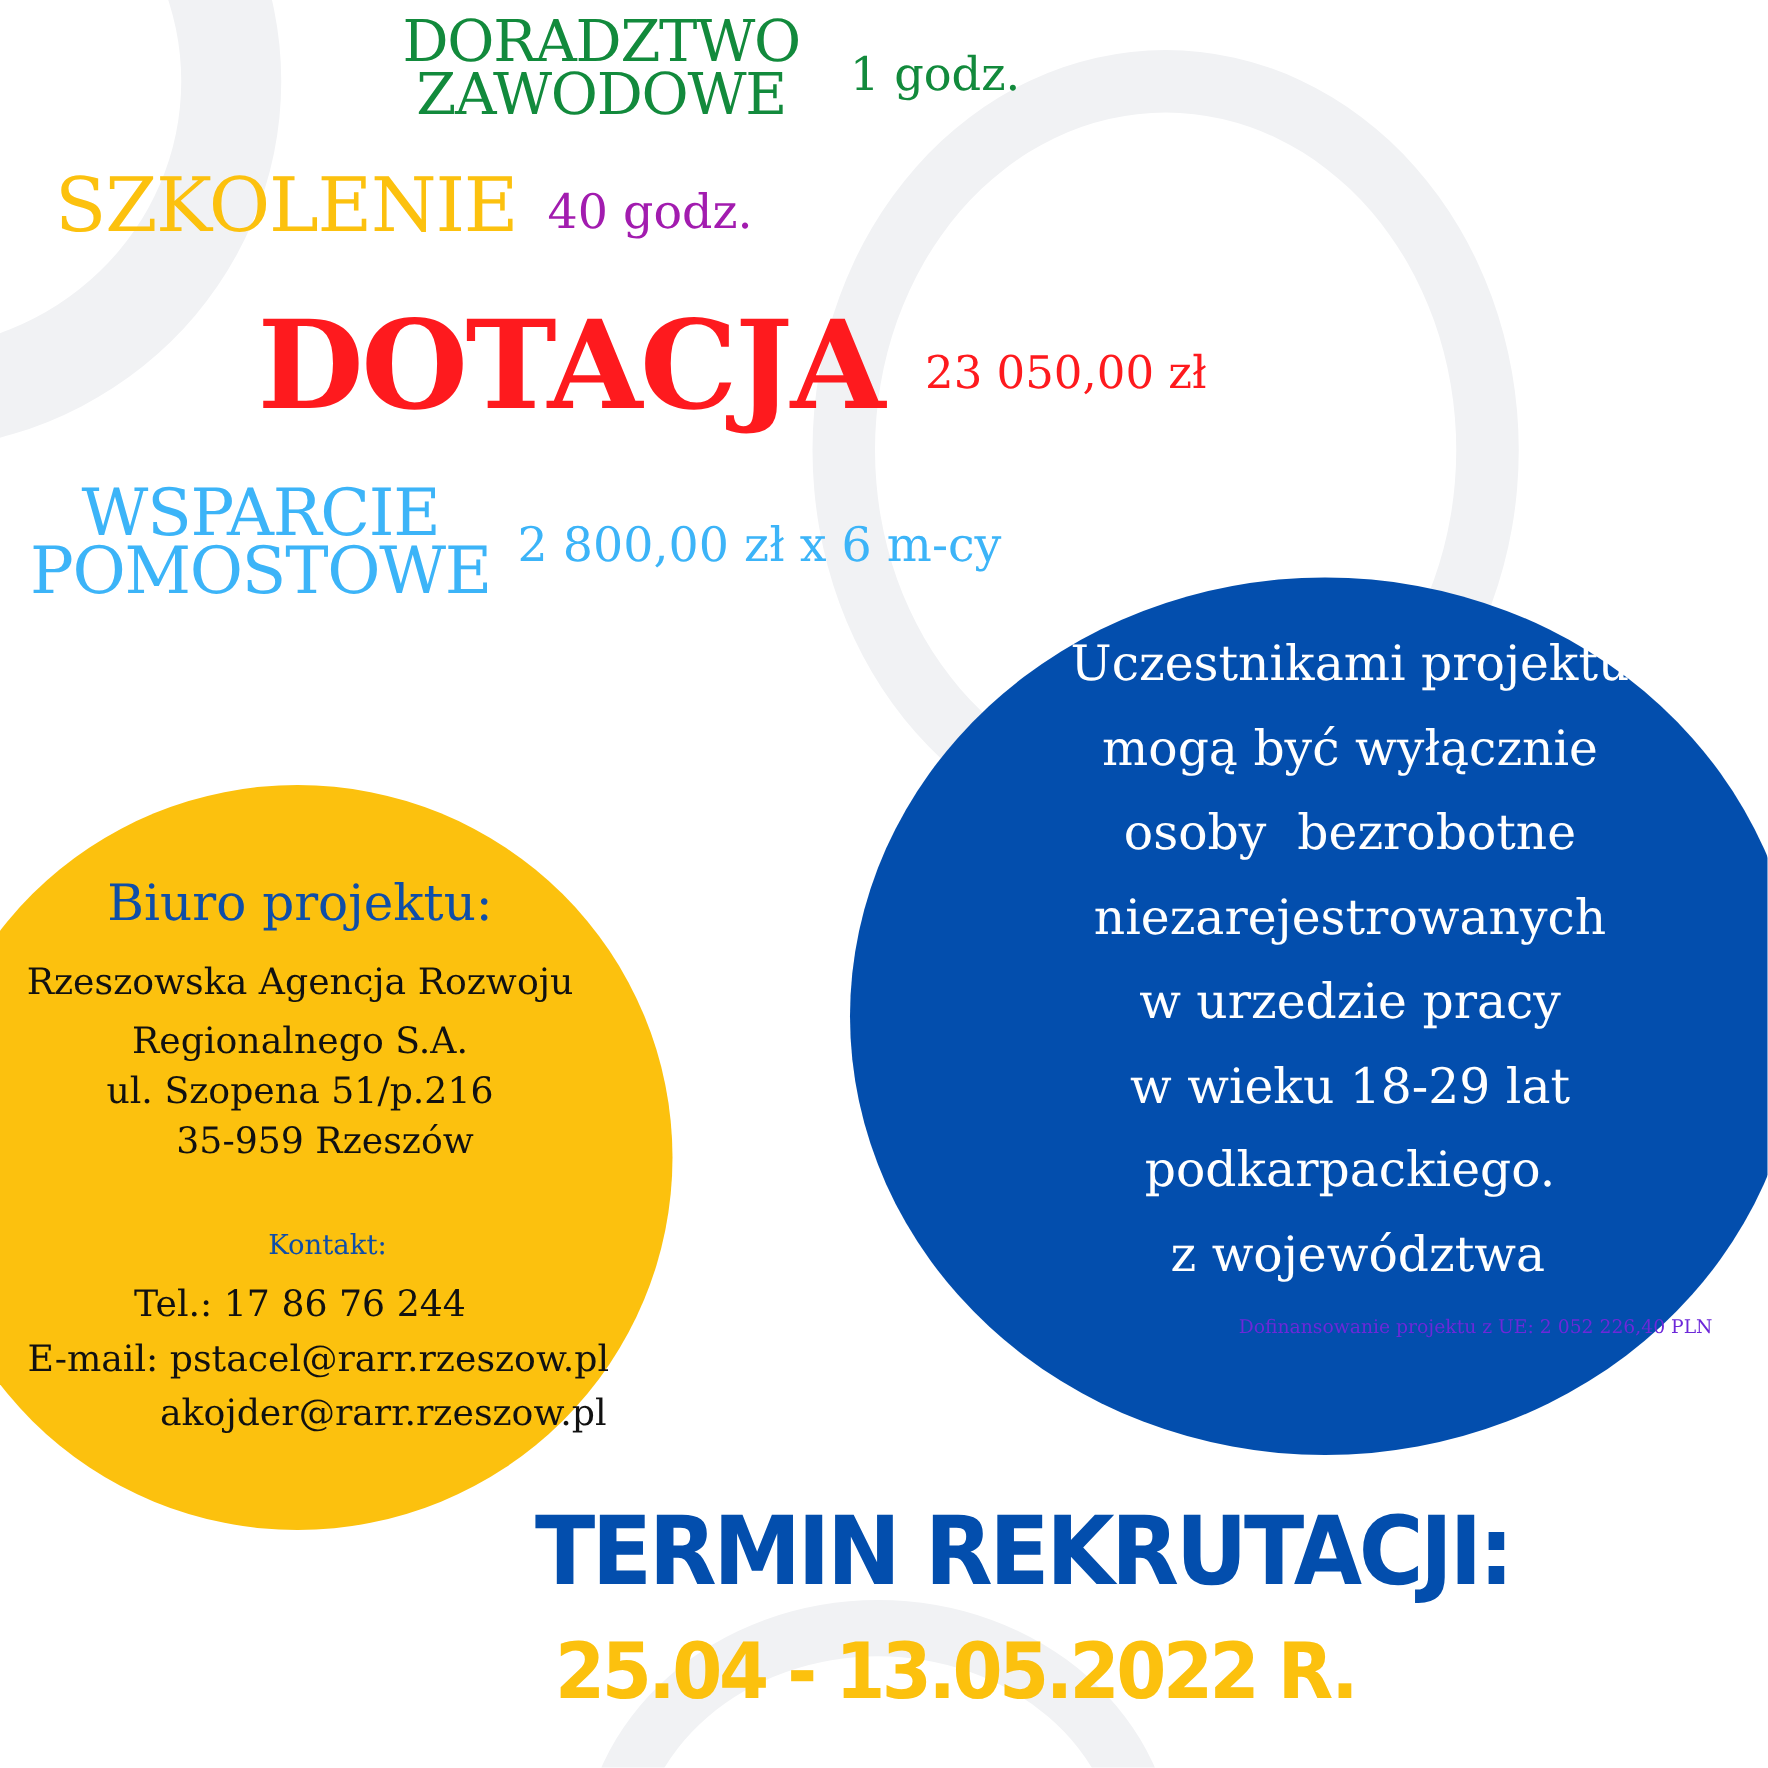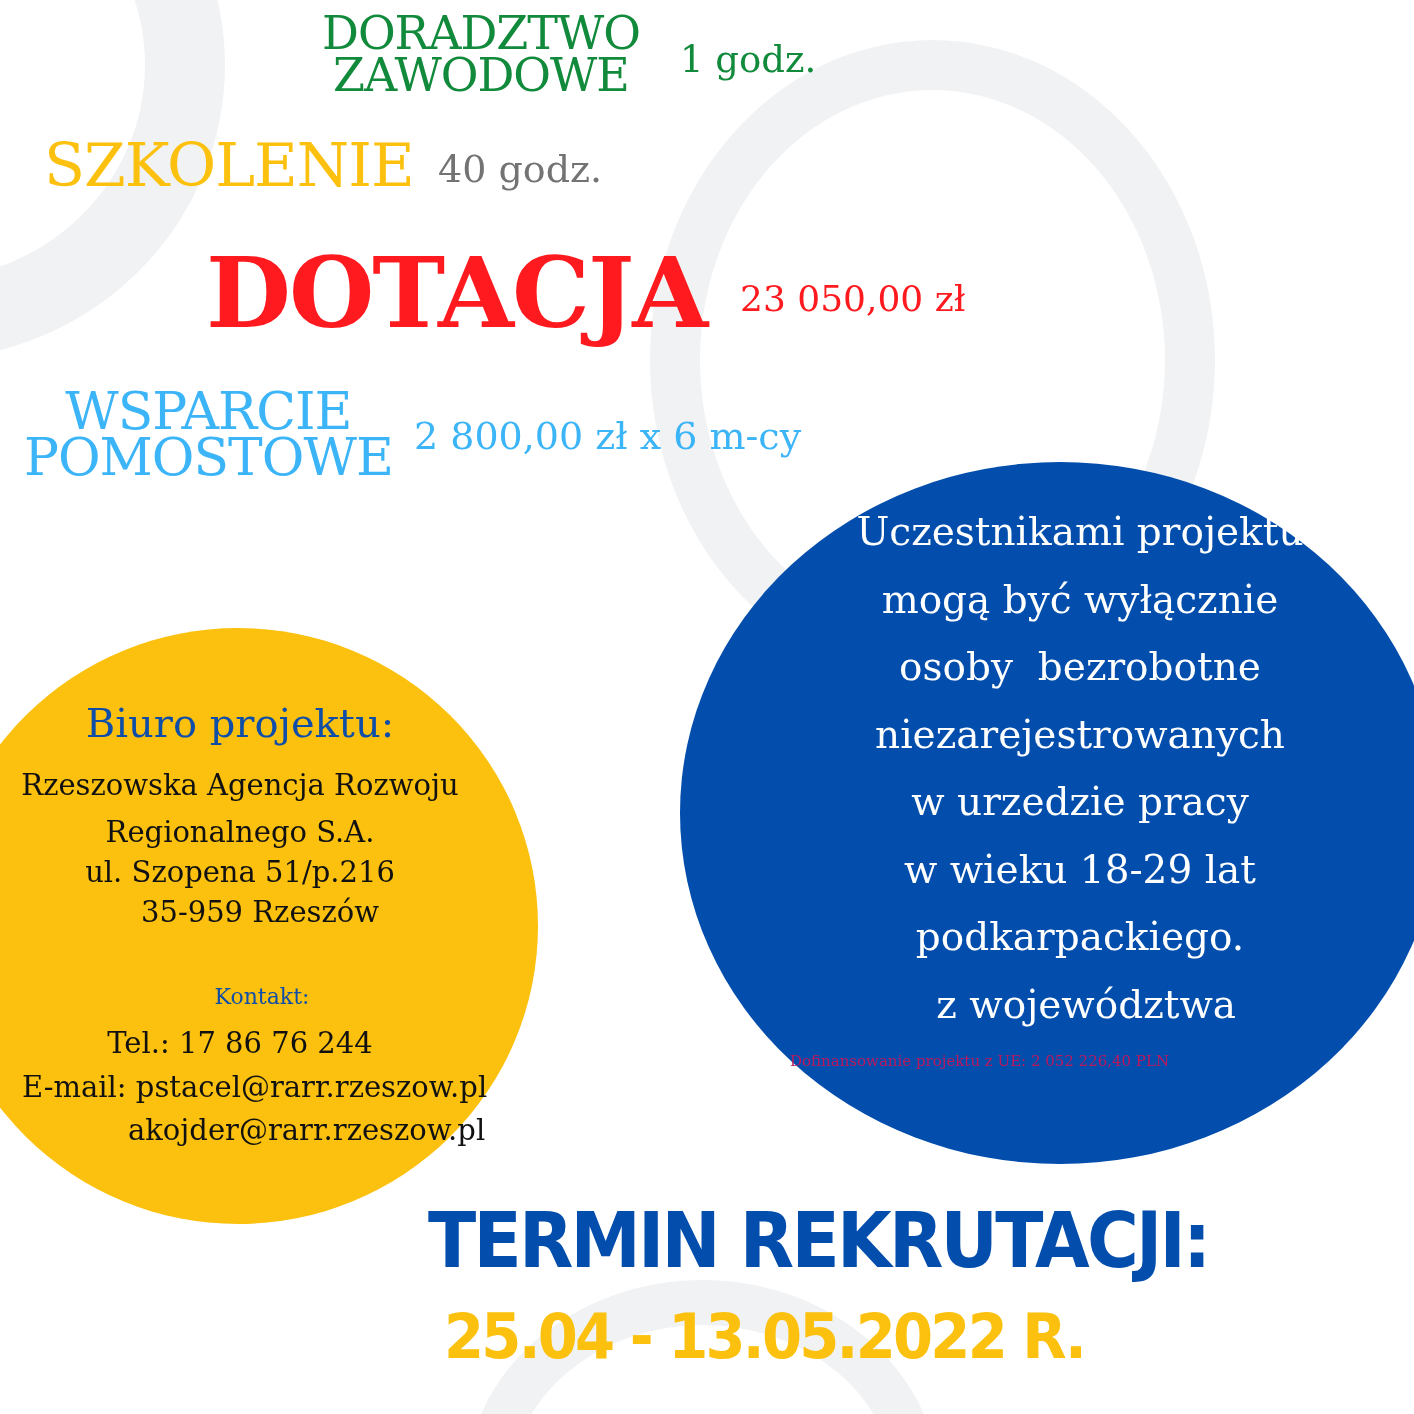--- a/index.html
+++ b/index.html
@@ -10,21 +10,21 @@
     #ring-left   { left: -380px; top: -230px; width: 605px; height: 590px; border-width: 80px; }
     #ring-main   { left: 650px; top: 40px; width: 565px; height: 640px; border-width: 50px; }
     #ring-bottom { left: 465px; top: 1280px; width: 475px; height: 420px; border-width: 45px; }
 
     .abs { position: absolute; white-space: nowrap; }
 
     
     #doradztwo-title { left: 322px; top: 12px; color: #128a3c; font-size: 46px; line-height: 42px; text-align: center; letter-spacing: -1px; font-weight: normal; }
     #doradztwo-value { left: 680px; top: 38px; color: #128a3c; font-size: 37px; }
     #szkolenie-title { left: 44px; top: 130px; color: #fcc10e; font-size: 60px; letter-spacing: -1px; }
-    #szkolenie-value { left: 438px; top: 147px; color: #737373; font-size: 38px; }
+    #szkolenie-value { left: 438px; top: 147px; color: #a21caf; font-size: 38px; }
     #dotacja-title { left: 206px; top: 235px; color: #fe1a1e; font-size: 98px; font-weight: bold; letter-spacing: -2px; }
     #dotacja-value { left: 740px; top: 278px; color: #fe1a1e; font-size: 36px; }
     #wsparcie-title { left: 24px; top: 388px; color: #3cb4f8; font-size: 52px; line-height: 46px; text-align: center; letter-spacing: -1px; }
     #wsparcie-value { left: 414px; top: 414px; color: #3cb4f8; font-size: 38px; }
 
     
     #office-circle { position: absolute; left: -62px; top: 628px; width: 600px; height: 596px; border-radius: 50%; background: #fcc10e; }
     .office-text { position: absolute; left: 0; width: 480px; text-align: center; color: #111; font-size: 29px; }
     #office-title { position: absolute; left: 0; width: 480px; top: 700px; text-align: center; color: #0f4ea8; font-size: 40px; }
     #office-line-0 { top: 768px; }
@@ -33,21 +33,21 @@
     #office-line-3 { top: 895px; padding-left: 40px; }
     #contact-title { position: absolute; left: 0; width: 480px; top: 984px; text-align: center; color: #0f4ea8; font-size: 22px; padding-left: 44px; }
     #contact-phone { top: 1026px; }
     #contact-email-1 { top: 1070px; left: 22px; width: auto; text-align: left; }
     #contact-email-2 { top: 1113px; left: 128px; width: auto; text-align: left; }
 
     
     #eligibility-circle { position: absolute; left: 680px; top: 462px; width: 760px; height: 702px; border-radius: 50%; background: #034ead; }
     #eligibility-text { position: absolute; left: 790px; top: 498px; width: 580px; text-align: center; color: #ffffff; font-size: 39px; line-height: 67.5px; }
     #eligibility-text div { white-space: pre; }
-    #funding-note { position: absolute; left: 790px; top: 1052px; width: 580px; text-align: left; color: #be185d; font-size: 15px; }
+    #funding-note { position: absolute; left: 790px; top: 1052px; width: 580px; text-align: right; color: #6d28d9; font-size: 15px; }
 
     
     #recruit-title { left: 428px; top: 1196px; color: #034ead; font-family: "DejaVu Sans", sans-serif; font-weight: bold; font-size: 76px; letter-spacing: -3px; transform: scaleX(0.93); transform-origin: left; }
     #recruit-dates { left: 444px; top: 1300px; color: #fcc10e; font-family: "DejaVu Sans", sans-serif; font-weight: bold; font-size: 62px; letter-spacing: -3px; transform: scaleX(0.93); transform-origin: left; }
   </style>
 </head>
 <body>
 
 <div class="ring" id="ring-left"></div>
 <div class="ring" id="ring-main"></div>

